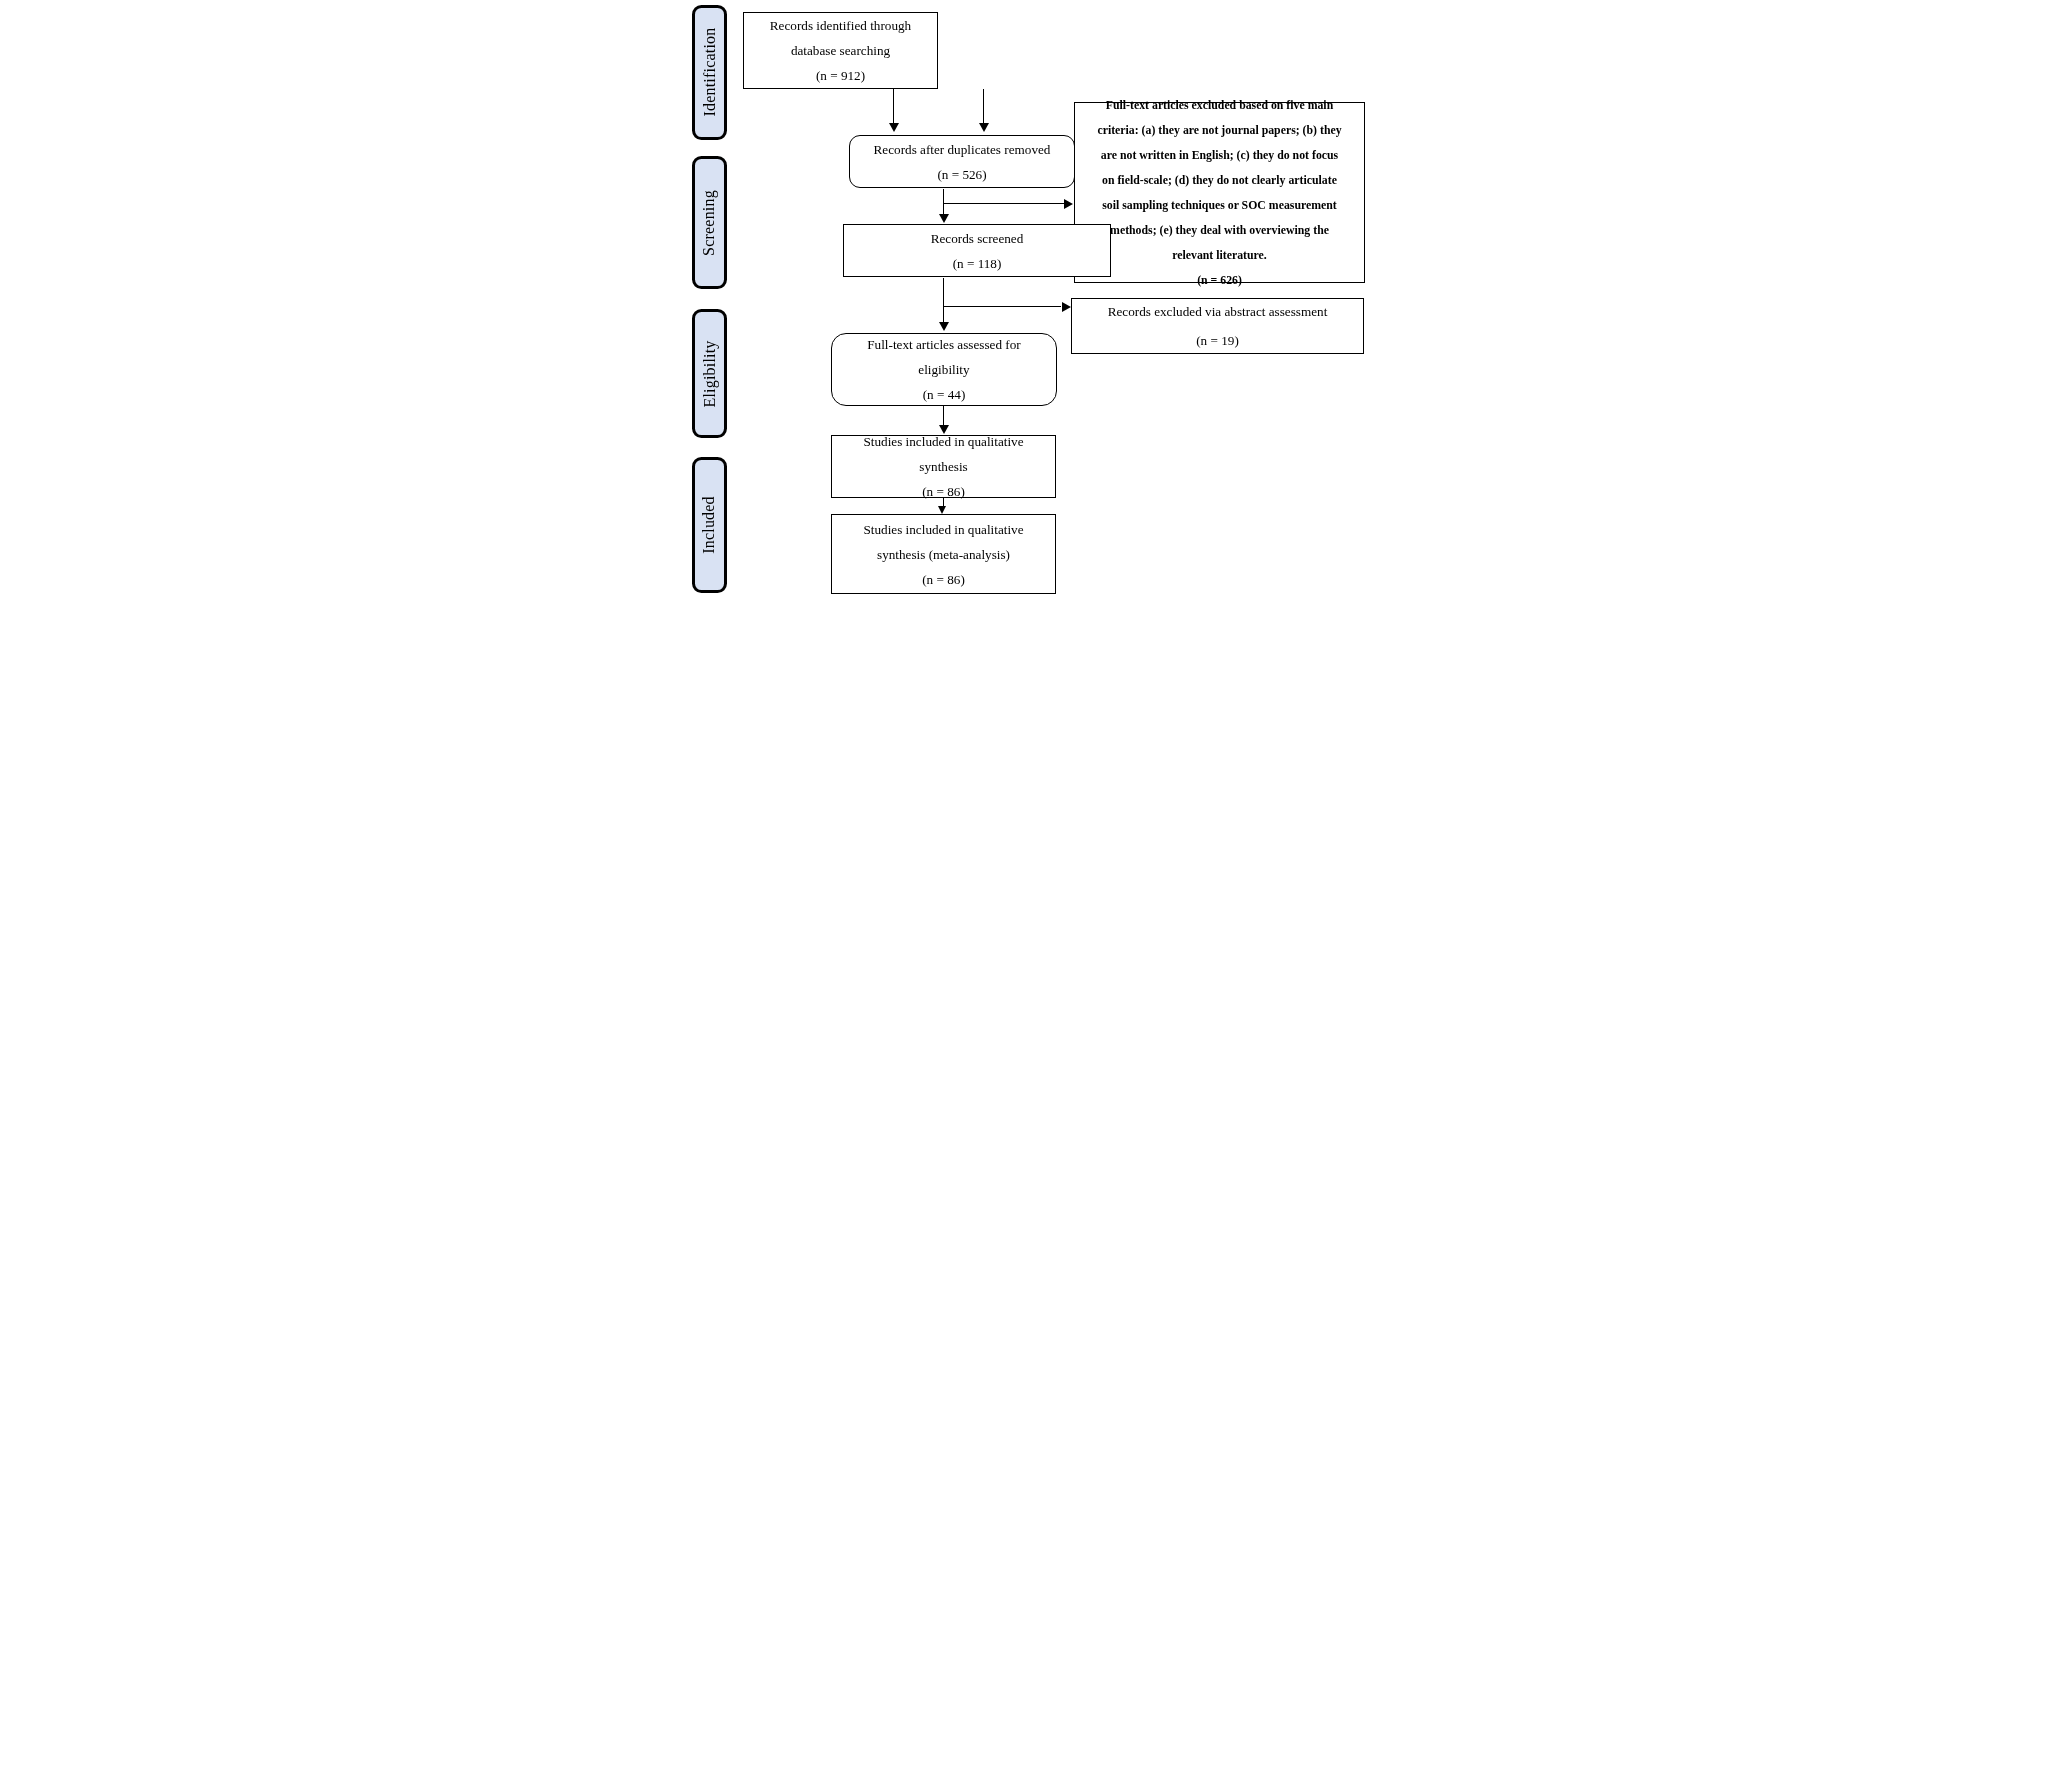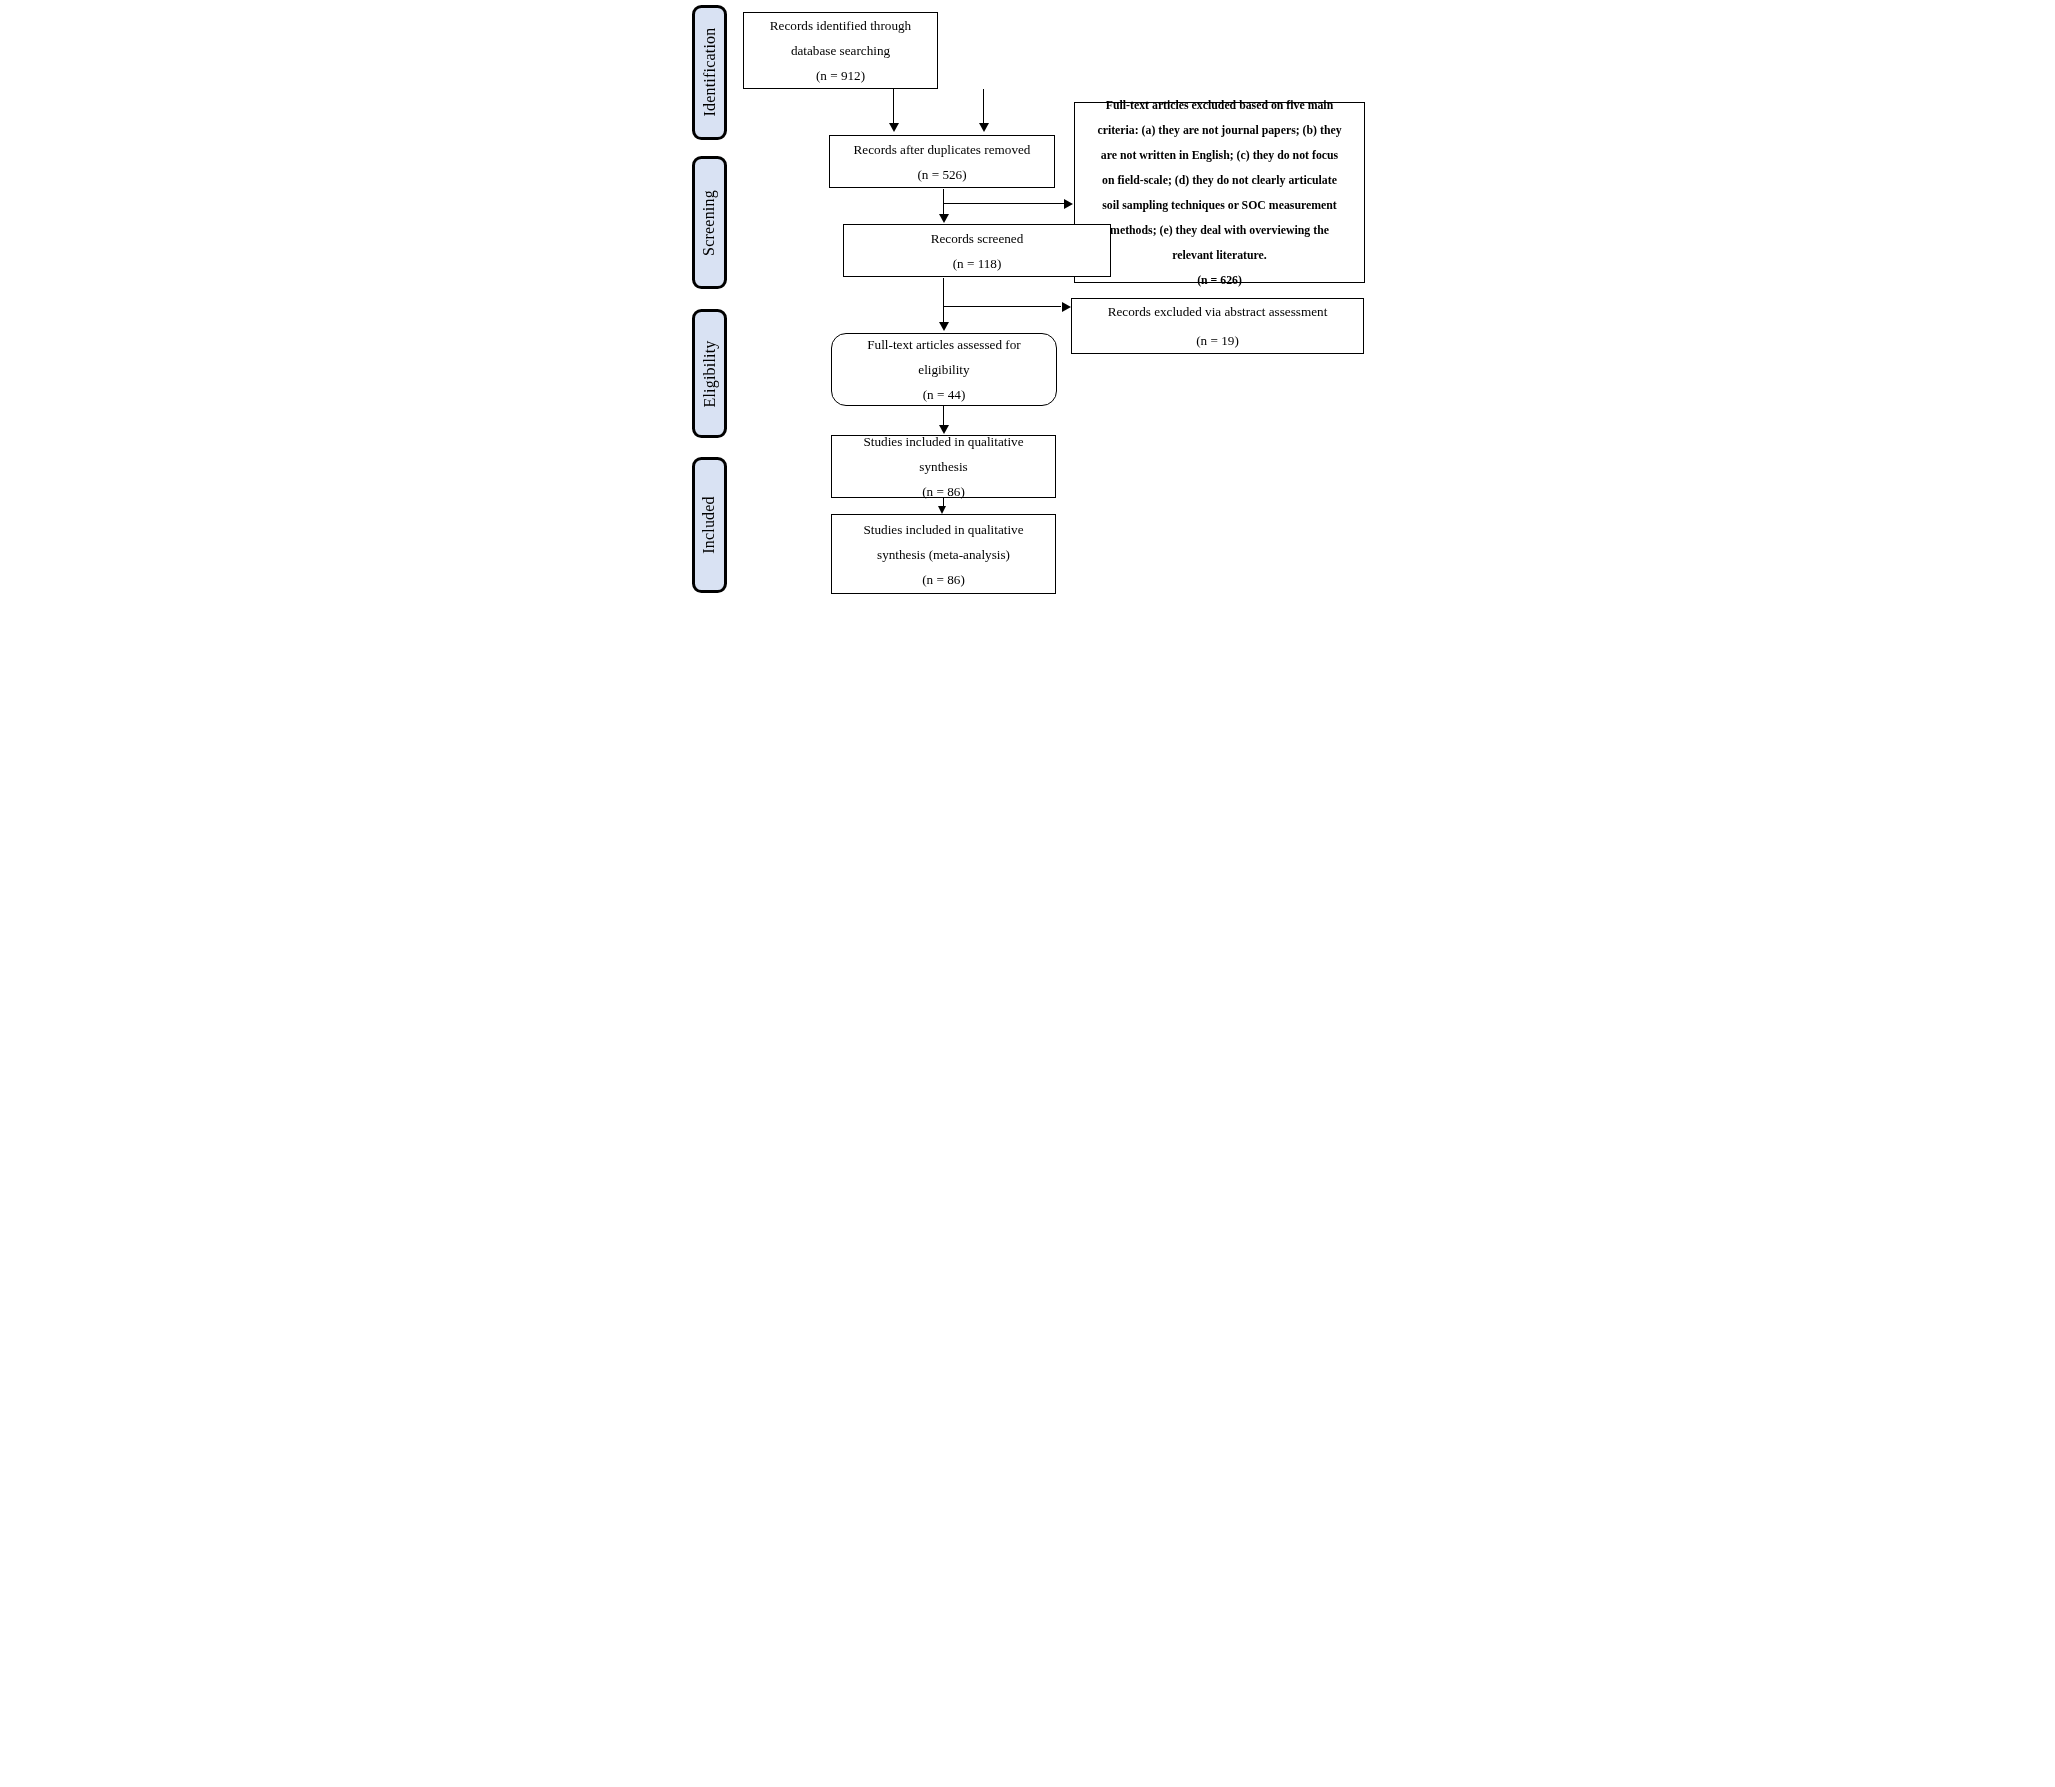--- a/index.html
+++ b/index.html
@@ -54,21 +54,21 @@
     justify-content: center;
     text-align: center;
     padding: 0 11px;
     font-size: 13.2px;
     line-height: 25px;
   }
   .box .label, .box .count { white-space: pre-line; }
 
   .box-identified   { left: 58px; top: 11.8px;   width: 195px; height: 77px; }
   .box-additional   { left: 265px; top: 11.8px;   width: 195px; height: 77px; }
-  .box-deduplicated { left: 144px; top: 135px;  width: 226px; height: 53px; }
+  .box-deduplicated { left: 164px; top: 135px;  width: 226px; height: 53px; border-radius: 11px; }
   .box-screened     { left: 158px; top: 224px;  width: 268px; height: 53px; }
   .box-fulltext     { left: 146px; top: 333px;  width: 226px; height: 73px; border-radius: 15px; }
   .box-qualitative  { left: 146px; top: 435px;  width: 225px; height: 63px; }
   .box-meta         { left: 146px; top: 514px; width: 225px; height: 80px; }
 
   .box-excl-fulltext { left: 389px; top: 102px; width: 291px; height: 181px; font-size: 11.8px; font-weight: bold; }
   .box-excl-abstract { left: 386px; top: 298px; width: 293px; height: 56px; justify-content: space-between; }
 
   
   .vstem {

